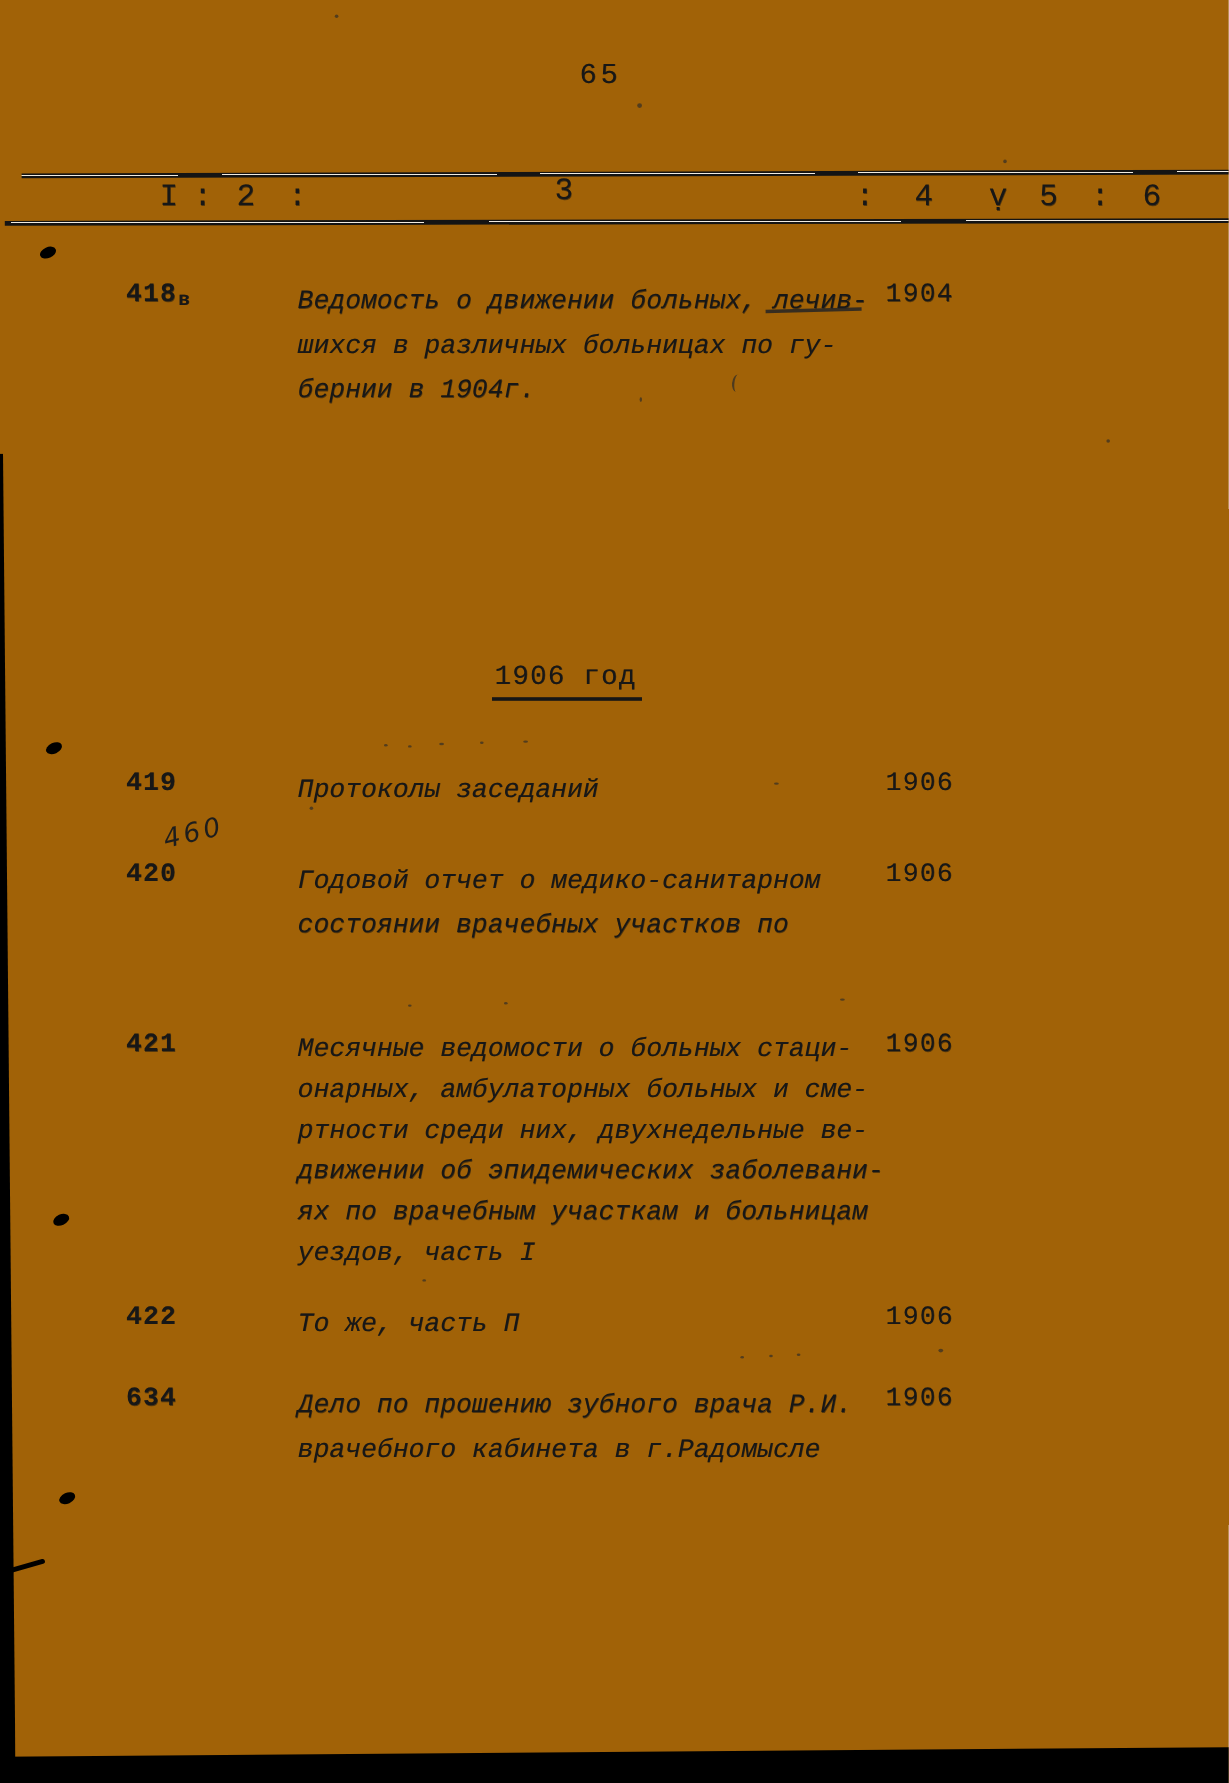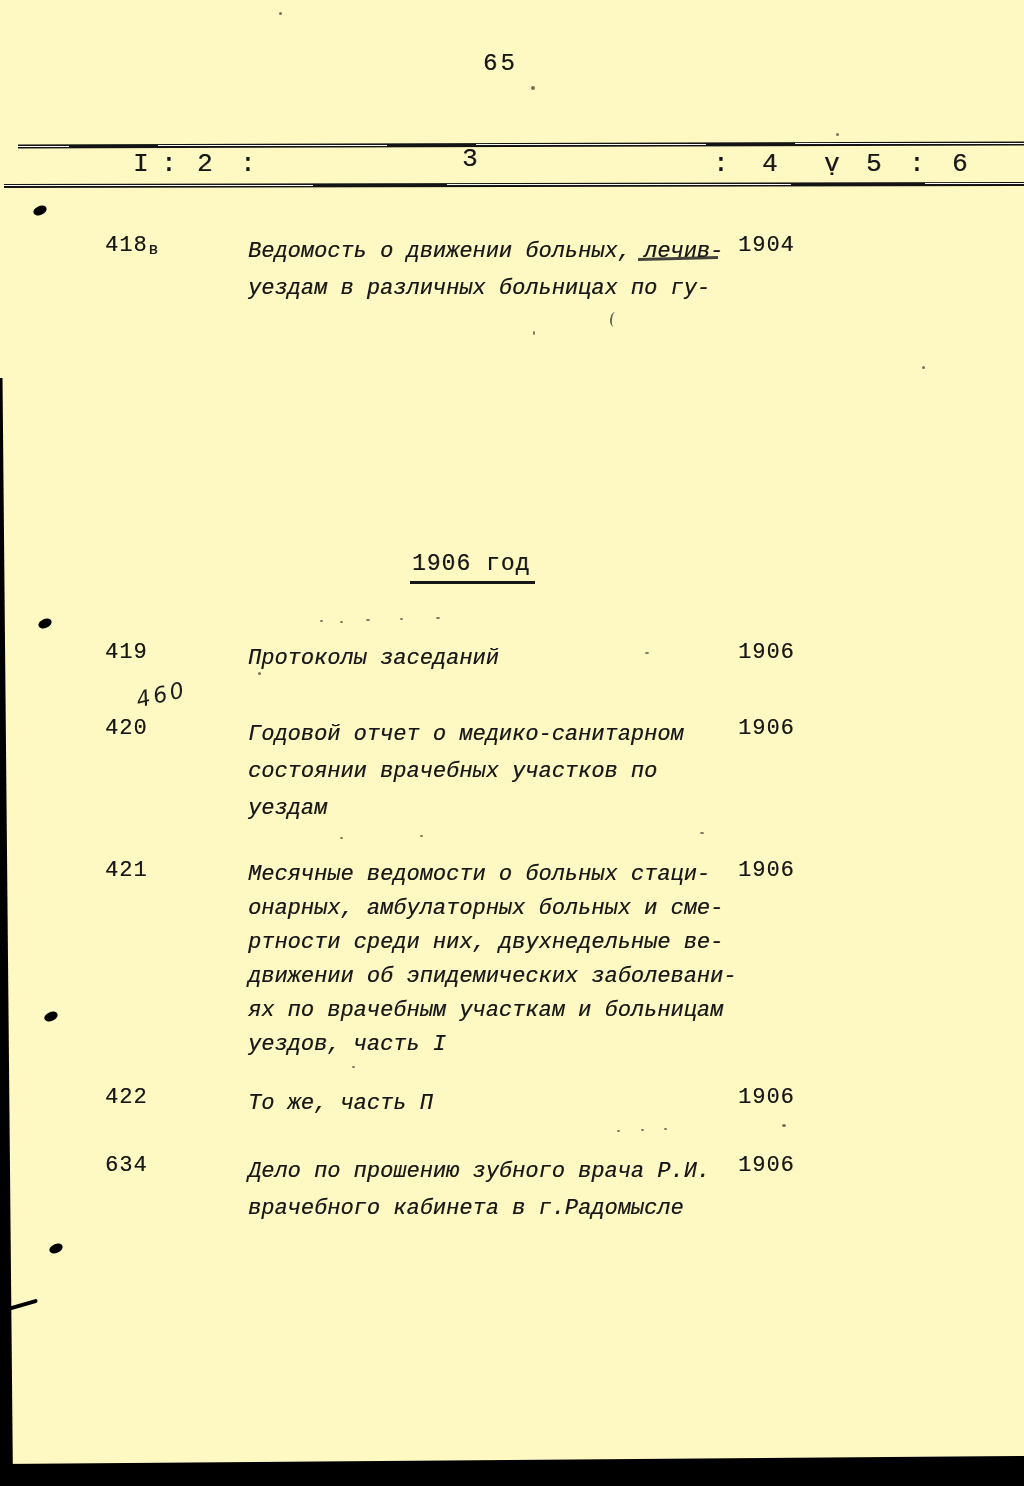--- a/index.html
+++ b/index.html
@@ -1,19 +1,19 @@
 <!DOCTYPE html>
 <html><head>
 <meta charset="utf-8">
 <style>
   html,body{margin:0;padding:0;background:#e8e8e6;}
   .page{
     position:relative;
     width:1024px;height:1486px;
-    background:#fef9c3;
+    background:#a16207;
     overflow:hidden;
     font-family:"Liberation Mono","DejaVu Sans Mono",monospace;
     color:#171717;
   }
   .typed{ text-shadow:0.4px 0.4px 0 rgba(20,20,20,0.55); }
 
   .page-number{
     position:absolute;left:483px;top:50px;
     font-size:24px;letter-spacing:3px;
   }
@@ -27,21 +27,21 @@
   .header-cell{position:absolute;top:149px;font-size:26px;}
 
   .section-heading{
     position:absolute;left:410px;top:551px;
     font-size:23px;letter-spacing:1px;
     border-bottom:3px solid #161616;
     padding:0 5px 4px 2px;
   }
 
   .entry{position:absolute;left:0;width:1024px;}
-  .entry .num{position:absolute;left:105px;top:0;font-size:22px;letter-spacing:1px;}
+  .entry .num{position:absolute;left:105px;top:0;font-size:22px;letter-spacing:1px;font-weight:bold;}
   .entry .num .suffix{font-size:16px;position:relative;top:3px;left:1px;}
   .entry .annotation{
     position:absolute;left:136px;top:-34px;
     font-family:"DejaVu Sans",sans-serif;font-style:italic;
     font-size:22px;letter-spacing:3px;
     transform:rotate(-13deg);color:#1d1d1d;text-shadow:none;
   }
   .entry .desc{position:absolute;left:248px;top:0;width:485px;}
   .entry .desc .line{font-size:22px;line-height:var(--lh,37px);white-space:pre;font-style:italic;}
   .entry .year{position:absolute;left:738px;top:0;font-size:22px;letter-spacing:1px;}
@@ -85,38 +85,38 @@
     <span class="header-cell typed" style="left:952px">6</span>
   </div>
 
   <div class="section-heading typed">1906 год</div>
 
   <div id="entries">
       <div class="entry" style="top: 233px; --lh: 37px;">
         <div class="num typed">418<span class="suffix">в</span></div>
         <div class="desc">
           <div class="line typed">Ведомость о движении больных, лечив-</div>
-          <div class="line typed">уездам в различных больницах по гу-</div>
+          <div class="line typed">шихся в различных больницах по гу-</div>
+          <div class="line typed">бернии в 1904г.</div>
         </div>
         <div class="year typed">1904</div>
       </div>
       <div class="entry" style="top: 640px; --lh: 37px;">
         <div class="num typed">419</div>
         <div class="desc">
           <div class="line typed">Протоколы заседаний</div>
         </div>
         <div class="year typed">1906</div>
       </div>
       <div class="entry" style="top: 716px; --lh: 37px;">
         <div class="num typed">420</div>
         <div class="annotation">460</div>
         <div class="desc">
           <div class="line typed">Годовой отчет о медико-санитарном</div>
           <div class="line typed">состоянии врачебных участков по</div>
-          <div class="line typed">уездам</div>
         </div>
         <div class="year typed">1906</div>
       </div>
       <div class="entry" style="top: 858px; --lh: 34px;">
         <div class="num typed">421</div>
         <div class="desc">
           <div class="line typed">Месячные ведомости о больных стаци-</div>
           <div class="line typed">онарных, амбулаторных больных и сме-</div>
           <div class="line typed">ртности среди них, двухнедельные ве-</div>
           <div class="line typed">движении об эпидемических заболевани-</div>

